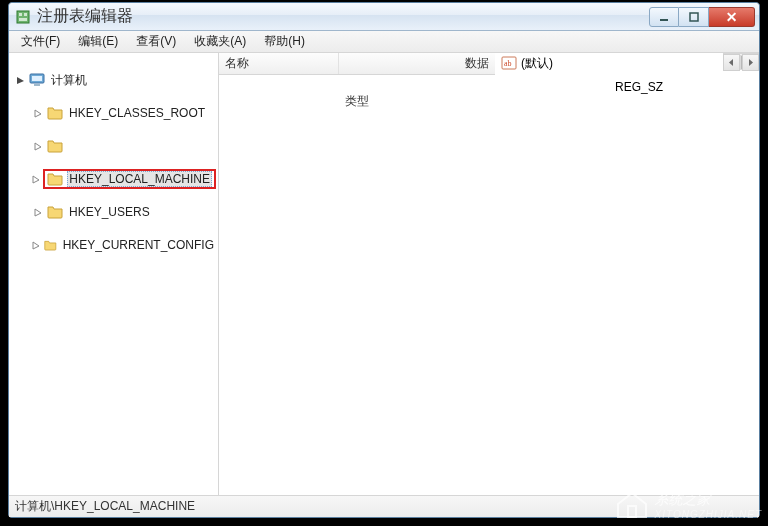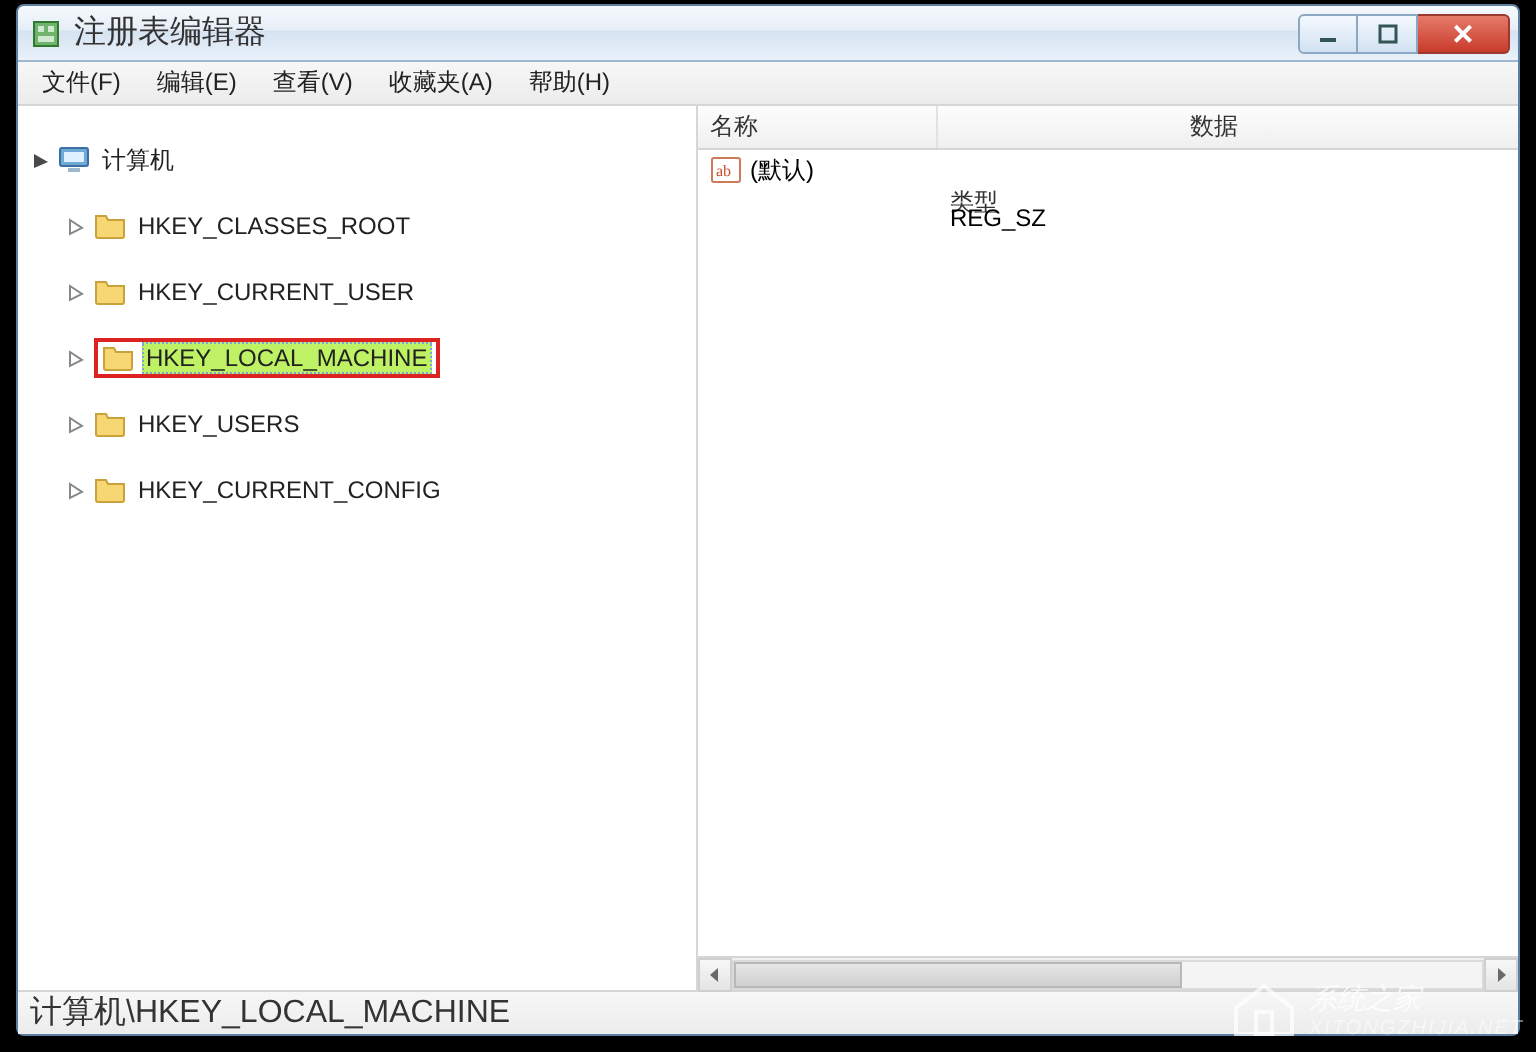--- a/index.html
+++ b/index.html
@@ -40,27 +40,27 @@
     display: flex; align-items: center; padding: 0 4px; gap: 2px;
   }
   .menu-item { padding: 12px 8px; color: #222; cursor: default; }
 
   
   .client { flex: 1; display: flex; background: #fff; }
   .pane-left {
     width: 340px; border-right: 1px solid #d6d6d6;
     overflow: auto; padding: 4px 2px;
   }
-  .pane-right { flex: 1; display: flex; flex-direction: column; }
+  .pane-right { flex: 1; display: flex; flex-direction: row; }
 
   
   .tree { font-size: 12px; color: #222; }
   .tree-row { display: flex; align-items: center; height: 20px; white-space: nowrap; margin-top: 13px; }
   .tree-row.selected .rlabel {
-    background: #bef264; border: 1px dotted #7aa7d4; padding: 0 1px;
+    background: #e5e5e5; border: 1px dotted #7aa7d4; padding: 0 1px;
   }
   .expander {
     width: 14px; height: 14px; display: inline-flex; align-items: center; justify-content:center;
     color: #6a6a6a; cursor: default; margin-right: 2px;
   }
   .expander svg { width: 9px; height: 9px; }
   .tree-icon { width: 16px; height: 16px; margin-right: 4px; display:inline-flex; align-items:center; }
   .rlabel { padding: 1px 2px; }
   .depth0 { padding-left: 2px; }
   .depth1 { padding-left: 20px; }
@@ -93,21 +93,21 @@
   .hscroll .thumb { position:absolute; left:0; top:0; height:13px; width:60%; background:linear-gradient(#e6e6e6,#cfcfcf); border:1px solid #b8b8b8; }
   .hscroll .arrow { width:17px; height:17px; background:linear-gradient(#f7f7f7,#e4e4e4); border:1px solid #cfcfcf; display:flex;align-items:center;justify-content:center; position:absolute; }
   .hscroll .arrow.left { left:0; }
   .hscroll .arrow.right { right:0; }
   .hscroll { position:relative; }
 
   
   .statusbar {
     height: 22px; border-top: 1px solid #d6d6d6;
     background: linear-gradient(#f7f7f7,#ececec);
-    display:flex; align-items:center; padding: 0 6px; font-size:16px; color:#333;
+    display:flex; align-items:center; padding: 0 6px; font-size:12px; color:#333;
   }
 
   
   .watermark {
     position:absolute; right:6px; bottom:6px; display:flex; align-items:center; gap:6px;
     color: rgba(255,255,255,0.75); font-size:14px; font-style:italic; pointer-events:none;
   }
   .watermark .wm-sub { font-size:10px; letter-spacing:1px; color:rgba(255,255,255,0.55); }
 </style>
 </head>
@@ -187,21 +187,20 @@
               <span class="expander">
                 <svg viewBox="0 0 9 9">
                   <polygon points="1,1 7,5 1,8" fill="none" stroke="#888" stroke-width="1"></polygon>
                 </svg>
               </span>
               <span class="tree-icon">
                 <svg viewBox="0 0 16 16">
                   <path d="M1 3h5l1 2h8v8a1 1 0 0 1-1 1H2a1 1 0 0 1-1-1V3z" fill="#f7d774" stroke="#c9a23a"></path>
                 </svg>
               </span>
-              <span class="rlabel">HKEY_CURRENT_USER</span>
             </div>
             <div class="tree-row depth1 selected">
               <span class="expander">
                 <svg viewBox="0 0 9 9">
                   <polygon points="1,1 7,5 1,8" fill="none" stroke="#888" stroke-width="1"></polygon>
                 </svg>
               </span>
               <span class="highlight-box">
                 <span class="tree-icon">
                   <svg viewBox="0 0 16 16">

